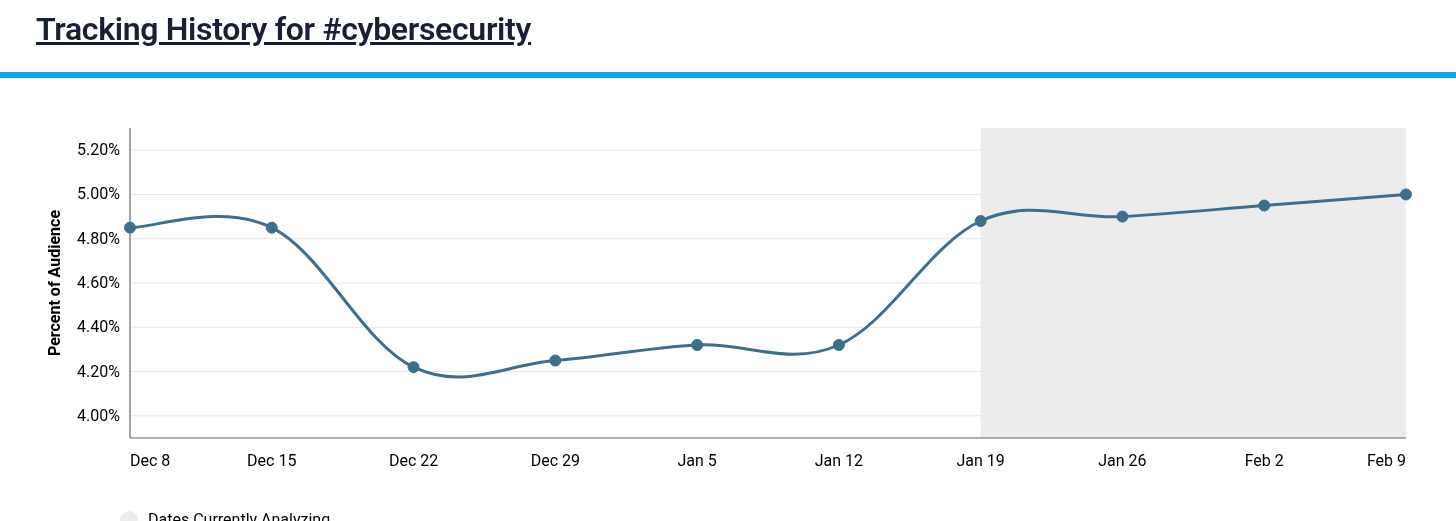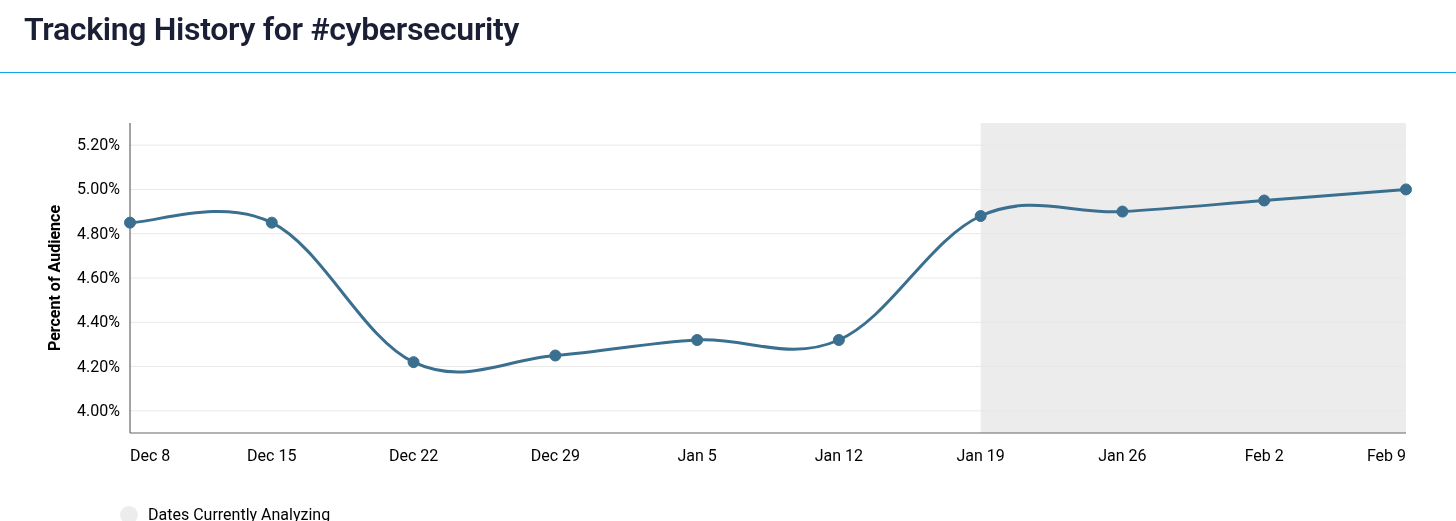--- a/index.html
+++ b/index.html
@@ -7,22 +7,23 @@
     margin: 0; padding: 0;
     font-family: -apple-system, BlinkMacSystemFont, "Segoe UI", Roboto, "Helvetica Neue", Arial, sans-serif;
     background: #fff;
     color: #1a1f36;
     width: 1456px;
   }
   .page {
     width: 1456px;
   }
   .header {
-    padding: 10px 24px 24px 24px;
-    border-bottom: 1px solid #0ea5e9;
+    padding: 10px 24px 24px 36px;
+    border-bottom: 6px solid #0ea5e9;
+    text-decoration: underline;
   }
   .header h1 {
     margin: 0;
     font-size: 32px;
     font-weight: 600;
     color: #1a1f36;
     letter-spacing: -0.01em;
   }
   .chart-wrap {
     position: relative;

